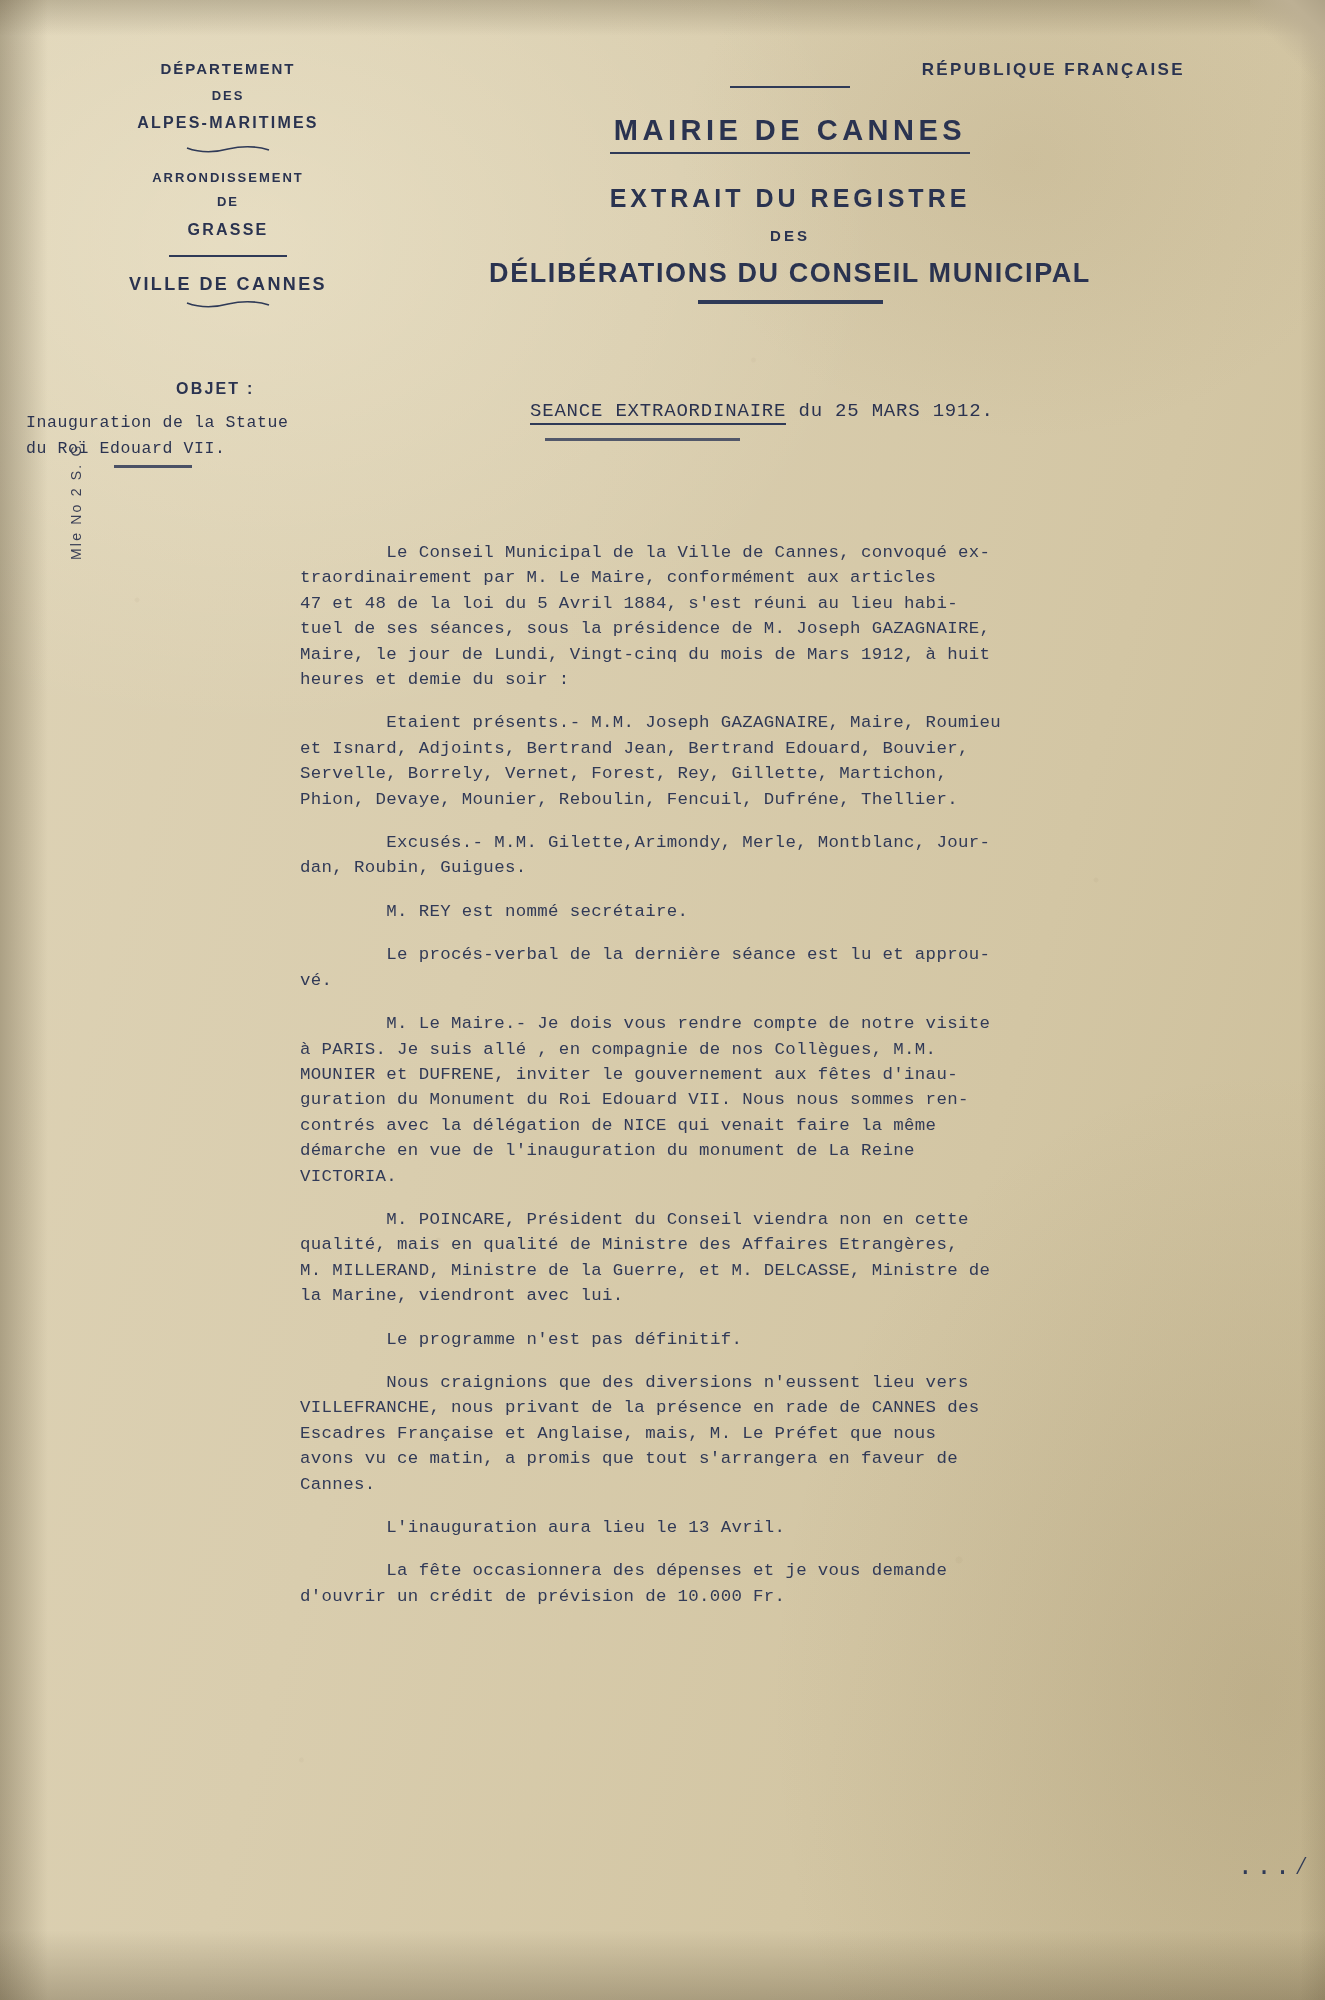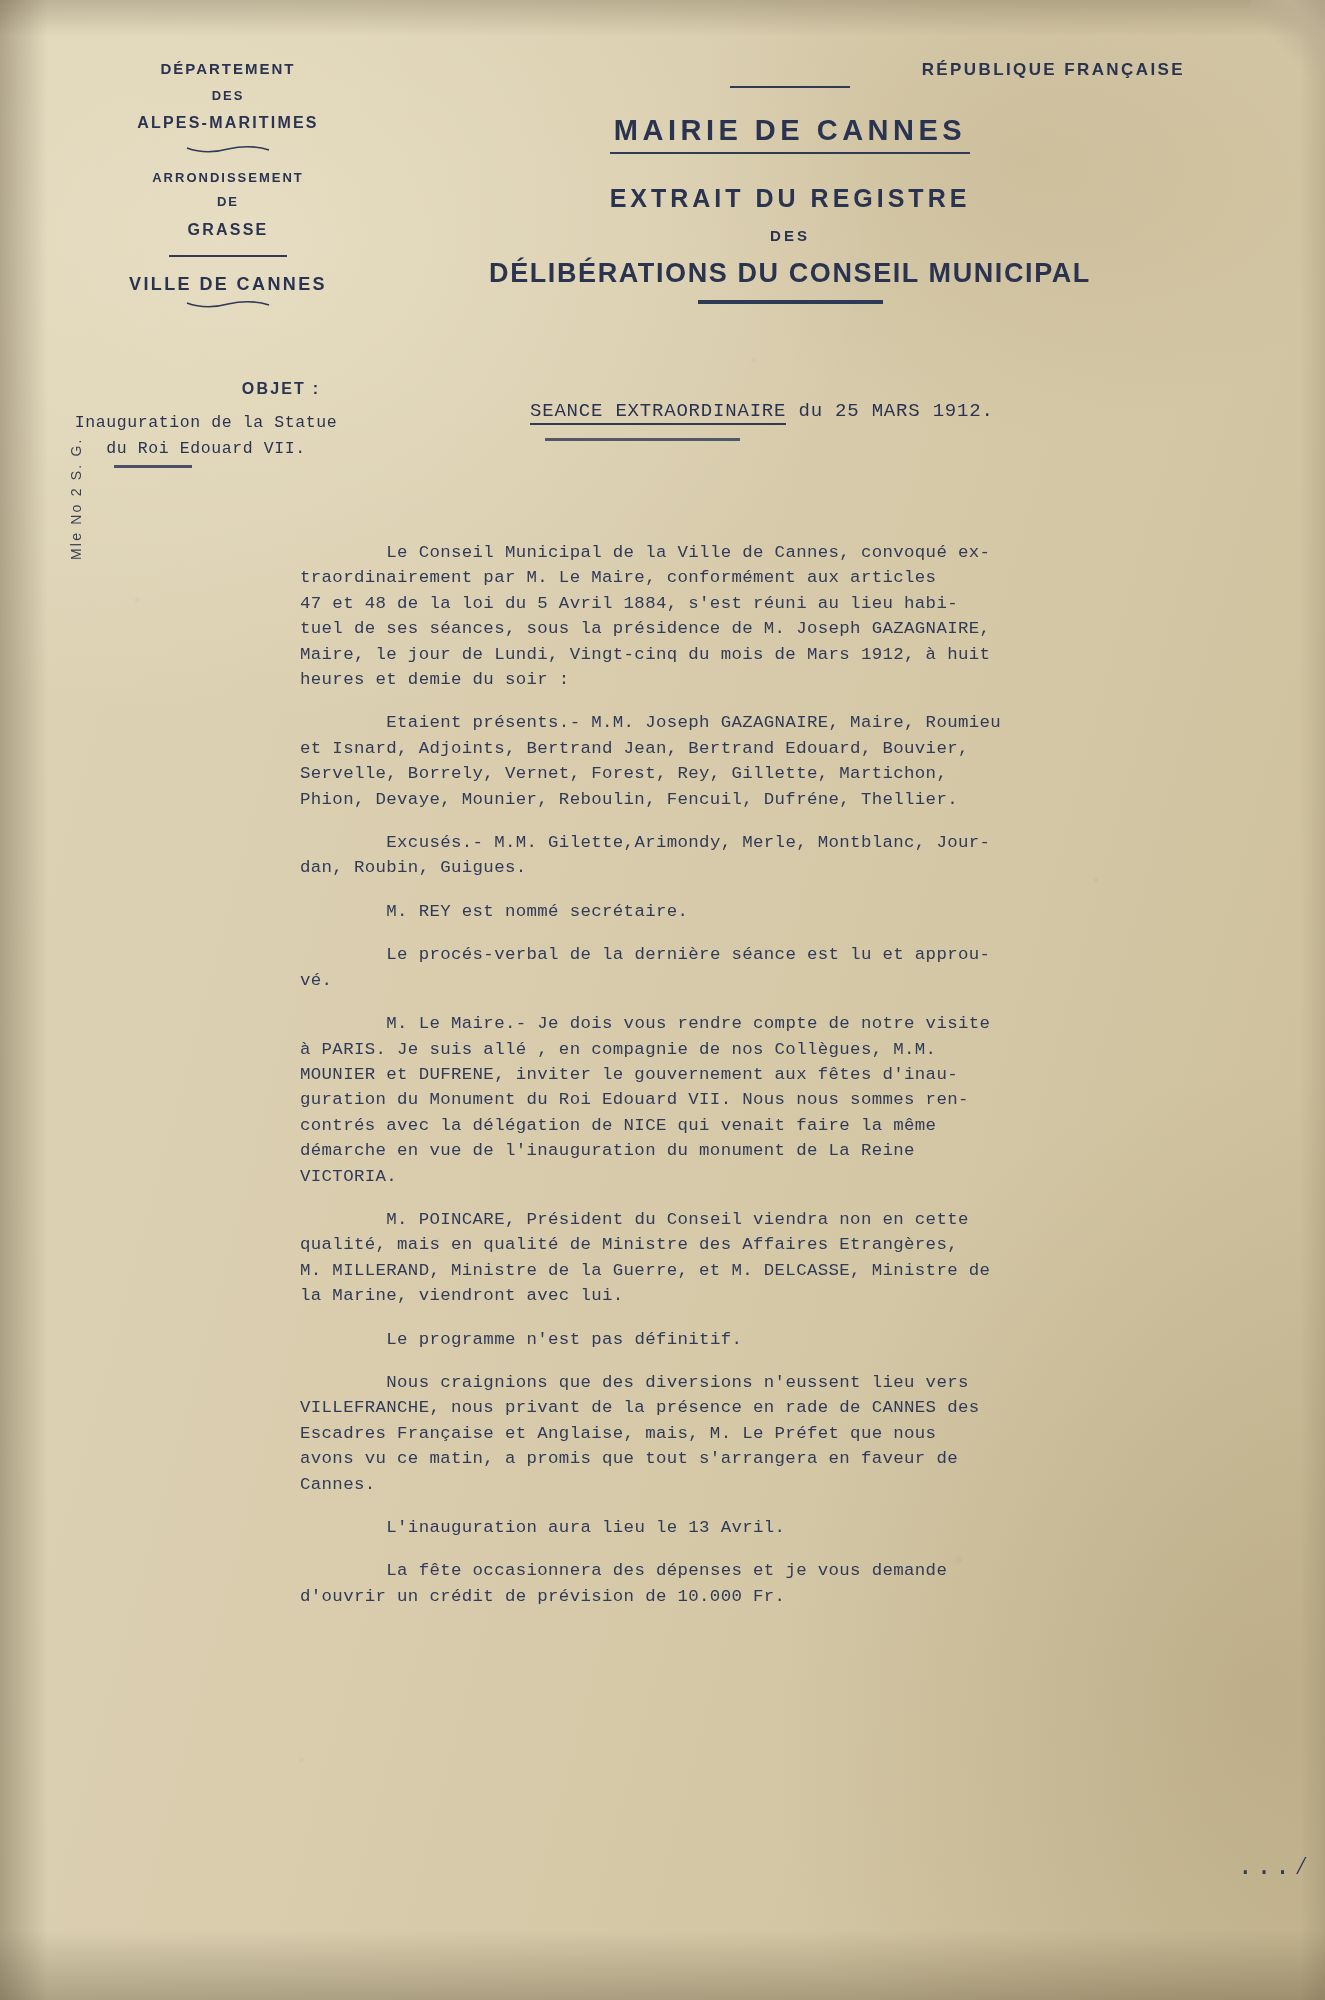--- a/index.html
+++ b/index.html
@@ -110,21 +110,20 @@
     margin-top: 17px;
   }
 
   .objet-block {
     position: absolute;
     left: 26px;
     top: 380px;
     width: 360px;
     font-family: "Liberation Mono", monospace;
     color: #2b3350;
-    text-align: center;
   }
   .objet-title {
     font-family: "Liberation Sans", sans-serif;
     font-size: 16px;
     font-weight: 700;
     letter-spacing: 2.2px;
     margin-left: 150px;
     margin-bottom: 12px;
   }
   .objet-line {

